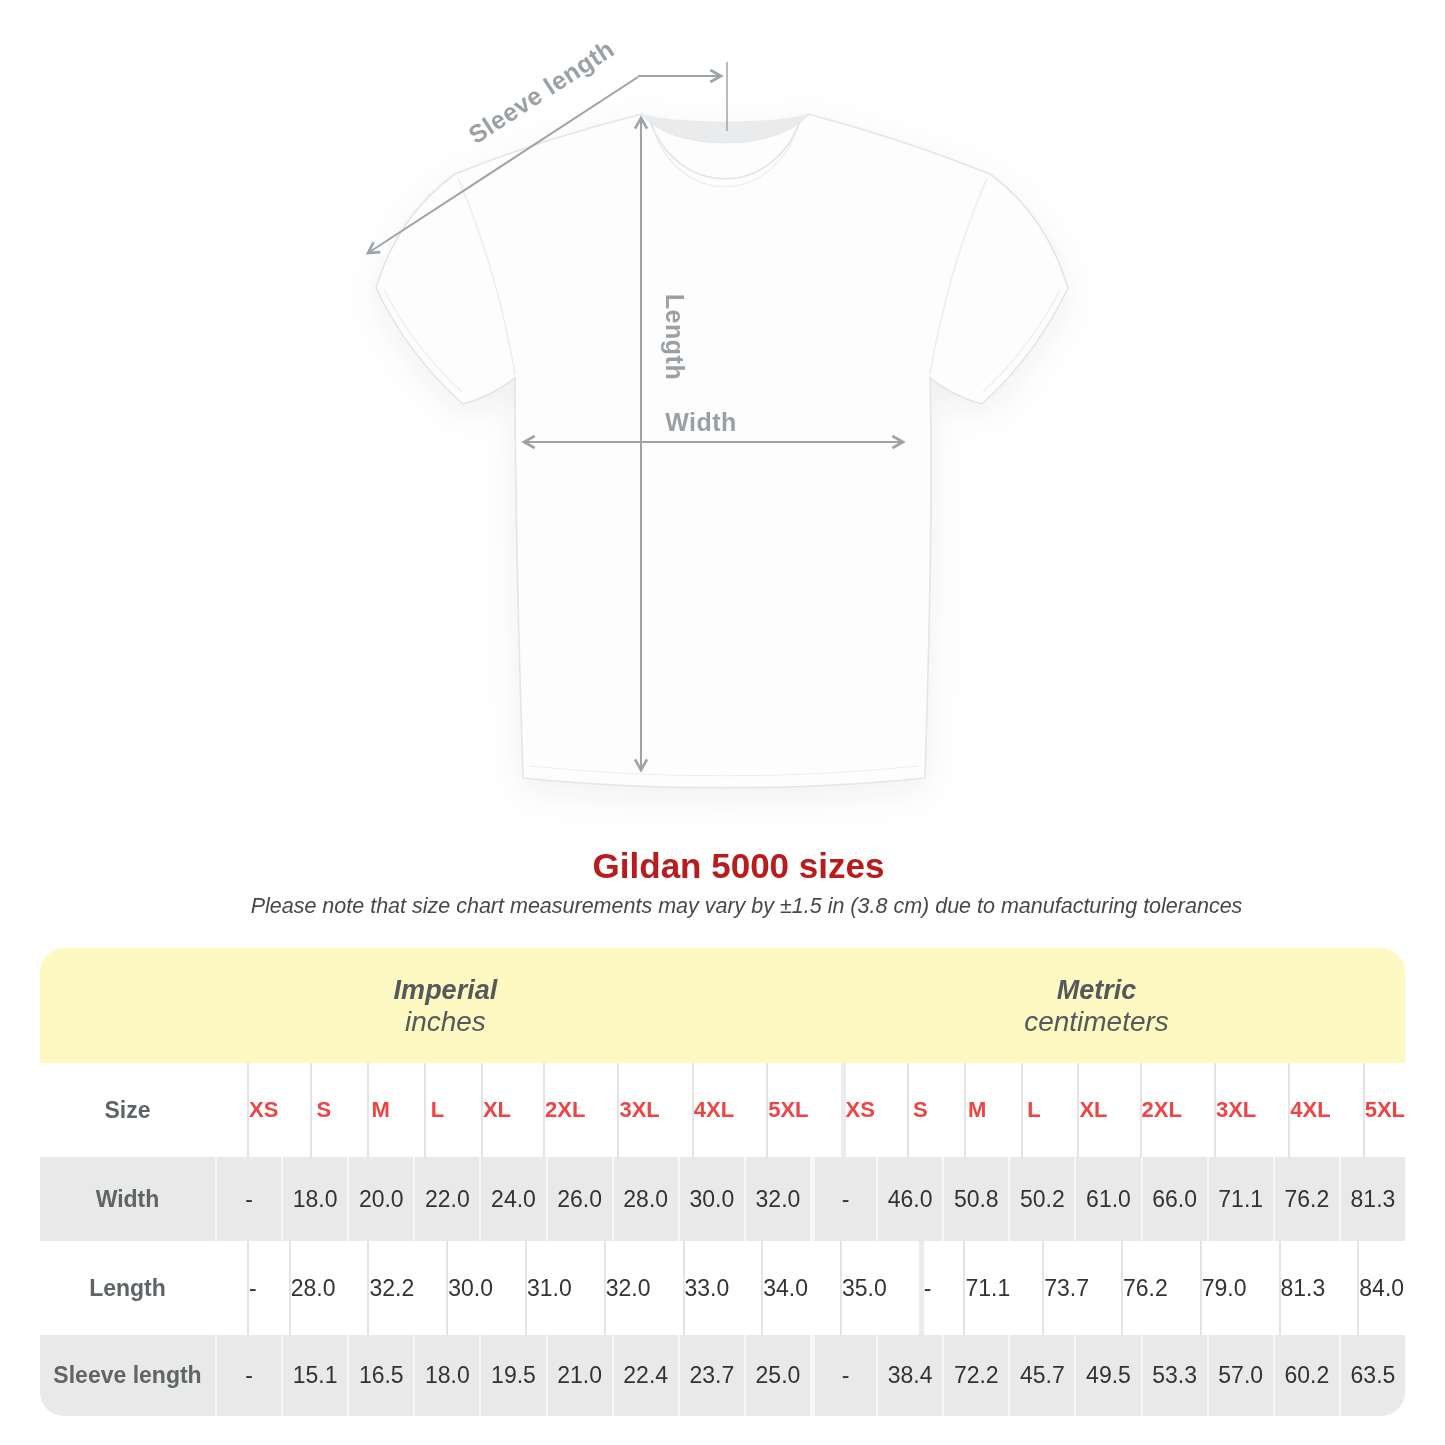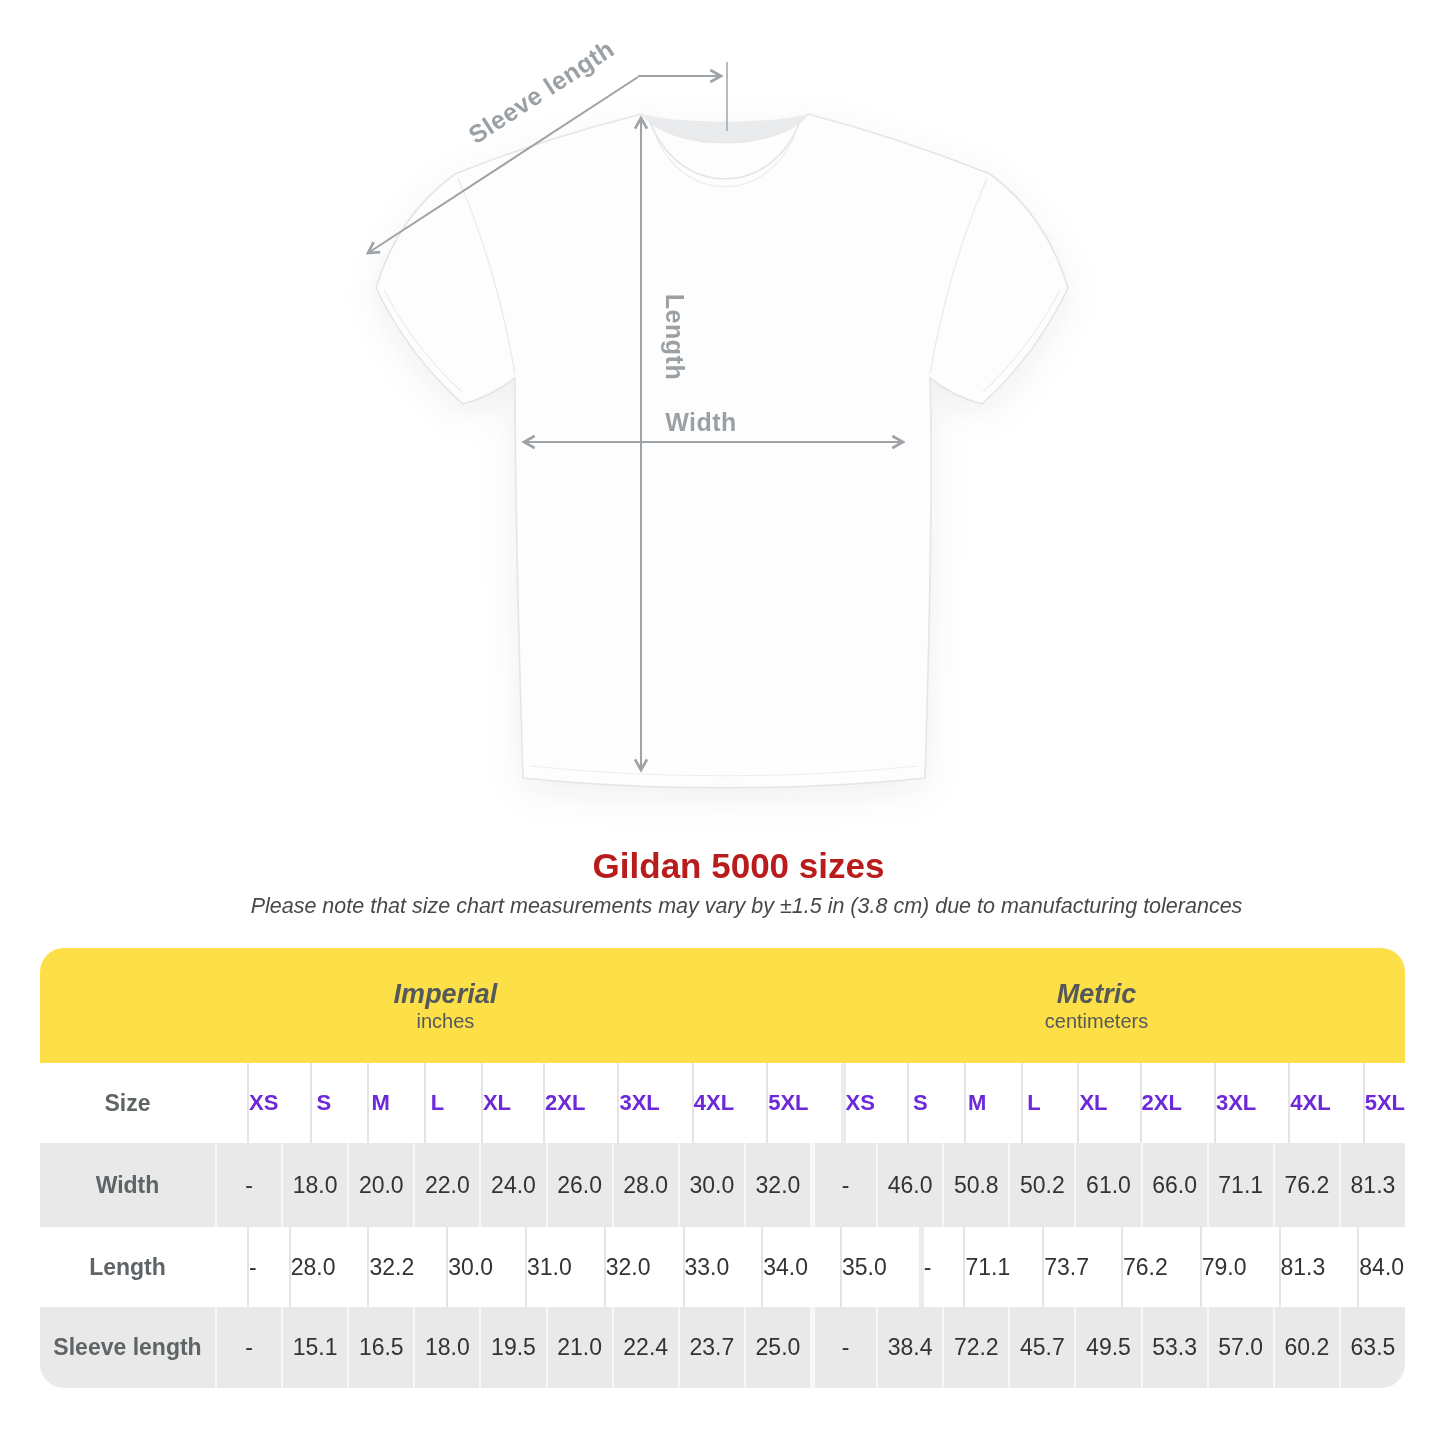--- a/index.html
+++ b/index.html
@@ -28,42 +28,42 @@
   }
   .subtitle {
     position:absolute; top:894px; left:0; width:100%; text-align:center;
     font-size:21.5px; font-style:italic; color:#46494b;margin-left:24px;
   }
   
   .tbl {
     position:absolute; left:40px; top:948px; width:1365px;
     border-radius:24px; overflow:hidden; background:#ffffff;
   }
-  .band { position:relative; height:115px; background:#fde047;padding-left:32px; }
+  .band { position:relative; height:115px; background:#fef9c3;padding-left:32px; }
   .sec {
     position:absolute; top:50%; transform:translate(-50%,-50%);
     text-align:center; color:#55595c;
   }
   .sec-imperial { left:29.7%; }
   .sec-metric { left:77.4%; }
   .sec-title { font-size:27px; font-weight:bold; font-style:italic; }
-  .sec-unit { font-size:20px; }
+  .sec-unit { font-size:28px; font-style:italic; }
   .trow { display:grid; grid-template-columns:175px repeat(18, 1fr); }
   .trow > div {
     display:flex; align-items:center; justify-content:center;
     border-left:2px solid var(--line); white-space:nowrap;
   }
   .trow > div:first-child { border-left:none; }
   .trow > div.msec { border-left-width:5px; }
   .white { background:#ffffff; --line:#e4e4e4; }
   .white > .msec { border-left-color:#ececec; }
   .gray { background:#e9e9e9; --line:#f7f7f8; }
-  .h85 { height:80px;gap:32px; } .h84 { height:84px; } .h81 { height:81px; }
+  .h85 { height:94px;gap:32px; } .h84 { height:84px; } .h81 { height:81px; }
   .lab  { font-weight:bold; color:#5f6467; font-size:23px; }
-  .colh { font-weight:bold; color:#6d28d9; font-size:22px; }
+  .colh { font-weight:bold; color:#ef4444; font-size:22px; }
   .val  { color:#303437; font-size:23px; }
 </style>
 </head>
 <body>
 
 <div class="page">
 
   <svg class="hero" viewBox="0 0 1445 845">
     <defs>
       <marker id="arw" viewBox="0 0 12 12" refX="10" refY="6" markerWidth="8" markerHeight="8" orient="auto-start-reverse" markerUnits="strokeWidth">

